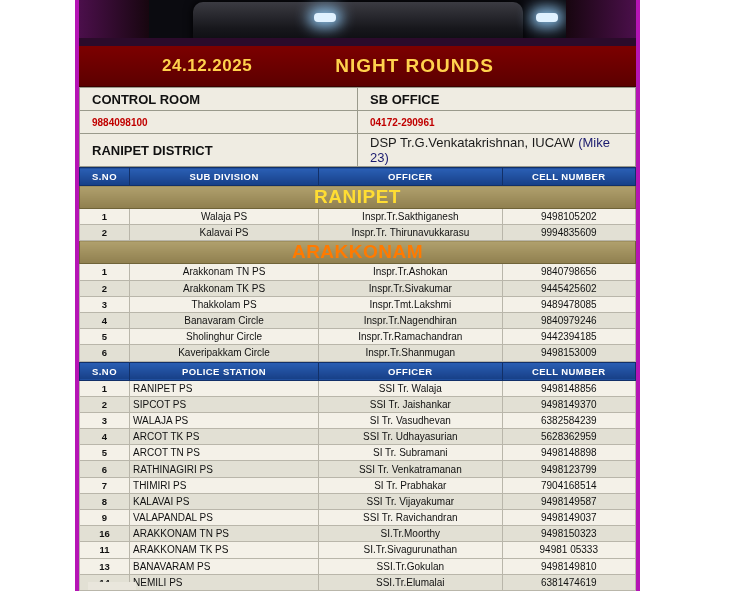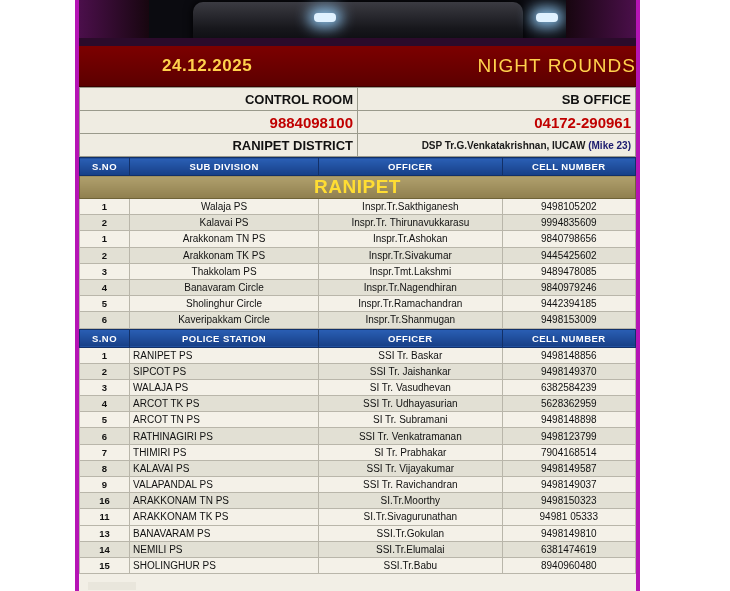--- a/index.html
+++ b/index.html
@@ -109,48 +109,48 @@
   .hdr .date {
     width: 46%;
     text-align: center;
     color: #ffd24d;
     font-weight: bold;
     font-size: 17px;
     letter-spacing: .5px;
   }
   .hdr .title {
     width: 54%;
-    text-align: right;
+    text-align: left;
     color: #ffd24d;
-    font-weight: normal;
+    font-weight: bold;
     font-size: 19px;
     letter-spacing: 1px;
   }
   table.info {
     width: 100%;
     border-collapse: collapse;
     table-layout: fixed;
   }
   table.info td {
     border: 1px solid #9a9a8c;
     background: #efece2;
-    text-align: right;
+    text-align: left;
     font-size: 13px;
     font-weight: bold;
     color: #111;
     height: 20px;
-    padding: 1px 4px;
+    padding: 1px 12px;
   }
   table.info td.num {
     color: #c00000;
-    font-size: 15px;
+    font-size: 10px;
   }
   table.info td.small {
-    font-size: 10px;
-    font-weight: bold;
+    font-size: 13px;
+    font-weight: normal;
     color: #1a1a1a;
   }
   table.info td.small .blue { color: #1a1a6e; }
 
   table.grid {
     width: 100%;
     border-collapse: collapse;
     table-layout: fixed;
   }
   table.grid col.c1 { width: 9%; }
@@ -279,20 +279,23 @@
             <td class="ctr">Walaja PS</td>
             <td class="ctr">Inspr.Tr.Sakthiganesh</td>
             <td class="ctr">9498105202</td>
           </tr>
           <tr class="alt">
             <td class="sn">2</td>
             <td class="ctr">Kalavai PS</td>
             <td class="ctr">Inspr.Tr. Thirunavukkarasu</td>
             <td class="ctr">9994835609</td>
           </tr>
+          <tr class="sect">
+            <td colspan="4" class="orange">ARAKKONAM</td>
+          </tr>
           <tr>
             <td class="sn">1</td>
             <td class="ctr">Arakkonam TN PS</td>
             <td class="ctr">Inspr.Tr.Ashokan</td>
             <td class="ctr">9840798656</td>
           </tr>
           <tr class="alt">
             <td class="sn">2</td>
             <td class="ctr">Arakkonam TK PS</td>
             <td class="ctr">Inspr.Tr.Sivakumar</td>
@@ -337,21 +340,21 @@
           <th>S.NO</th>
           <th>POLICE STATION</th>
           <th>OFFICER</th>
           <th>CELL NUMBER</th>
         </tr>
       </thead>
       <tbody>
           <tr>
             <td class="sn">1</td>
             <td>RANIPET PS</td>
-            <td class="ctr">SSI Tr. Baskar</td>
+            <td class="ctr">SSI Tr. Walaja</td>
             <td class="ctr">9498148856</td>
           </tr>
           <tr class="alt">
             <td class="sn">2</td>
             <td>SIPCOT PS</td>
             <td class="ctr">SSI Tr. Jaishankar</td>
             <td class="ctr">9498149370</td>
           </tr>
           <tr>
             <td class="sn">3</td>

